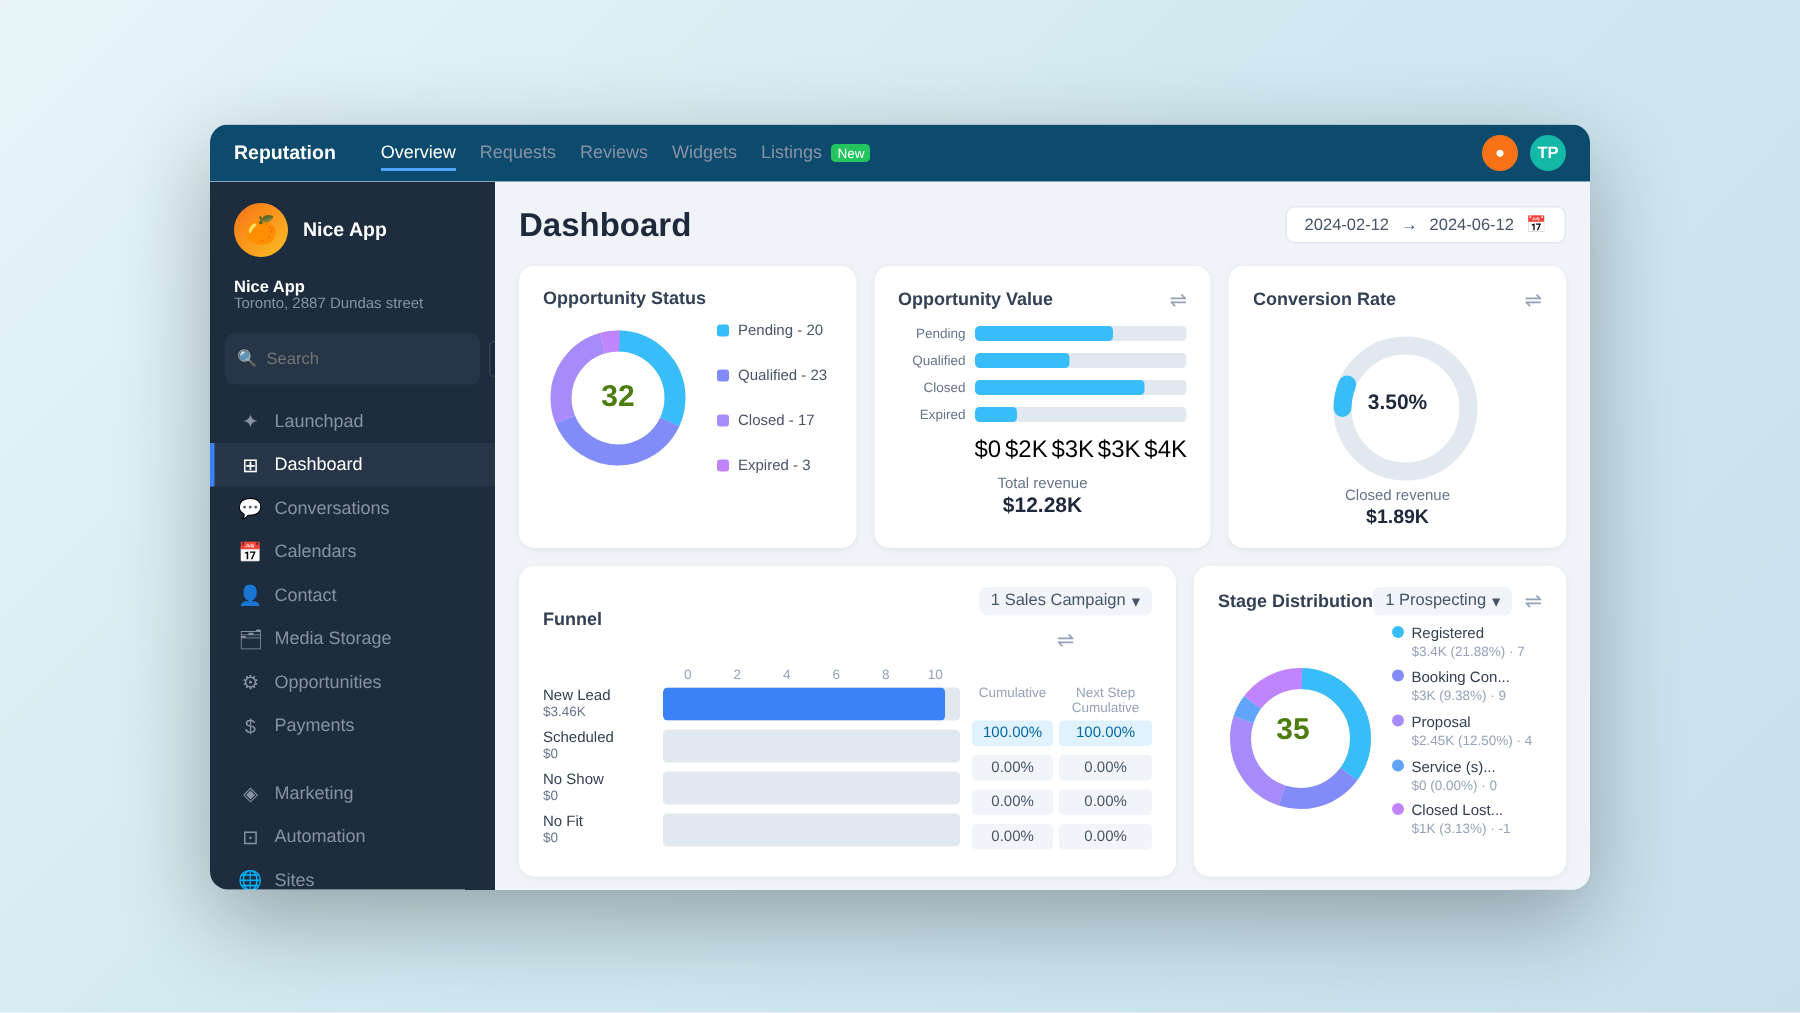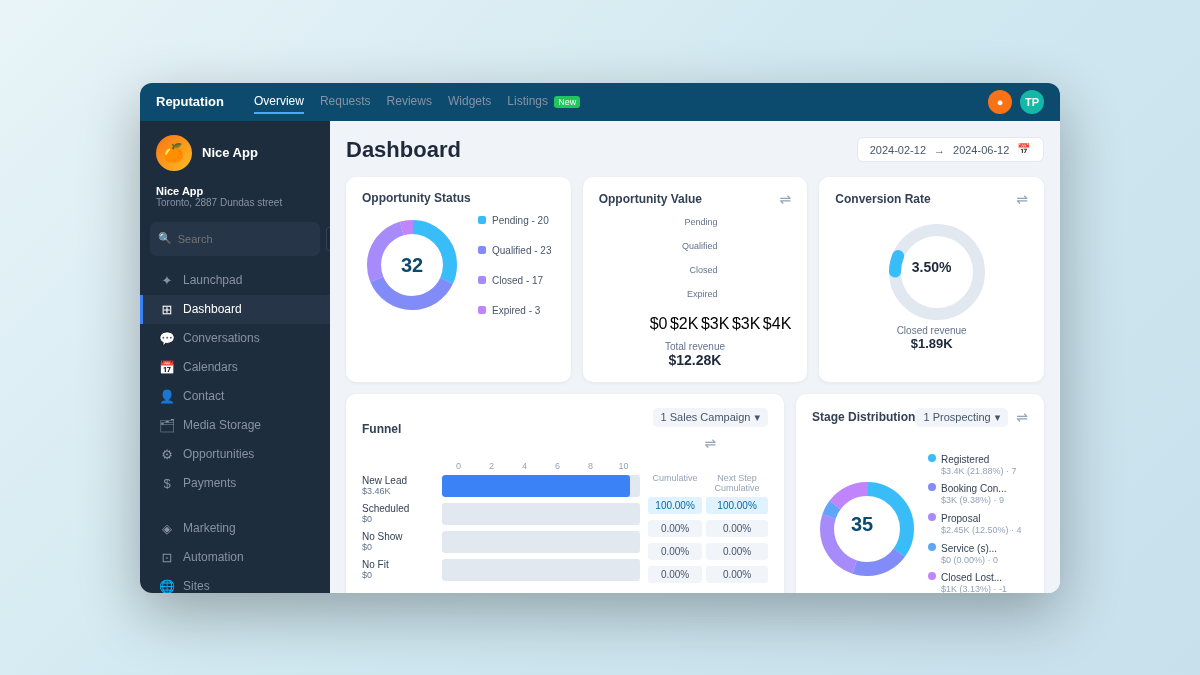--- a/index.html
+++ b/index.html
@@ -227,29 +227,29 @@
       height: 100px;
       flex-shrink: 0;
     }
     .donut-center-text {
       position: absolute;
       top: 50%;
       left: 50%;
       transform: translate(-50%, -50%);
       font-size: 20px;
       font-weight: 700;
-      color: #0c4a6e;
+      color: #4d7c0f;
     }
     .legend { display: flex; flex-direction: column; gap: 19px; }
     .legend-item { display: flex; align-items: center; gap: 6px; font-size: 10px; color: #475569; }
     .legend-dot { width: 8px; height: 8px; border-radius: 2px; flex-shrink: 0; }
     .total-revenue { margin-top: 8px; text-align: center; }
     .total-label { font-size: 10px; color: #64748b; }
     .total-value { font-size: 14px; font-weight: 700; color: #1e293b; }
-    .hbar-row { display: flex; align-items: center; gap: 6px; margin-bottom: 8px; flex-direction: column; }
+    .hbar-row { display: flex; align-items: center; gap: 6px; margin-bottom: 8px; }
     .hbar-label { font-size: 9px; color: #64748b; width: 45px; text-align: right; }
     .hbar-track { flex: 1; height: 10px; background: #e2e8f0; border-radius: 3px; overflow: hidden; }
     .hbar-fill { height: 100%; border-radius: 3px; background: #38bdf8; }
     .hbar-x-labels { display: flex; justify-content: space-between; padding: 2px 0 0 51px; }
 
     
     .conversion-content { display: flex; flex-direction: column; align-items: center; }
     .gauge-container { position: relative; width: 100px; height: 100px; }
     .gauge-center {
       position: absolute;
@@ -292,21 +292,21 @@
     .funnel-row-val { color: #64748b; font-size: 9px; }
     .funnel-bar-track { flex: 1; height: 22px; background: #e2e8f0; border-radius: 3px; overflow: hidden; position: relative; }
     .funnel-bar-fill { height: 100%; border-radius: 3px; }
     .funnel-bar-blue { background: #3b82f6; }
 
     
     .stage-header {
       display: flex;
       align-items: center;
       justify-content: space-between;
-      margin-bottom: 26px;
+      margin-bottom: 6px;
     }
     .stage-content { display: flex; align-items: center; gap: 16px; }
     .stage-legend { display: flex; flex-direction: column; gap: 5px; flex: 1; }
     .stage-legend-item { display: flex; align-items: flex-start; gap: 5px; font-size: 10px; color: #475569; }
     .stage-dot { width: 8px; height: 8px; border-radius: 50%; flex-shrink: 0; margin-top: 1px; }
     .stage-item-text { line-height: 1.3; }
     .stage-item-main { font-size: 10px; color: #334155; font-weight: 500; }
     .stage-item-sub { font-size: 9px; color: #94a3b8; }
 
     

